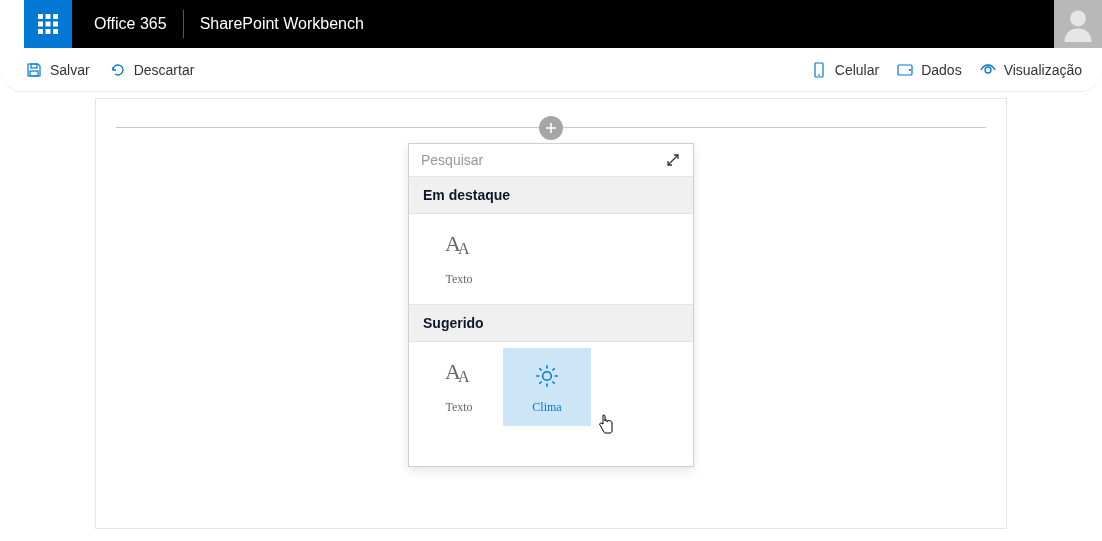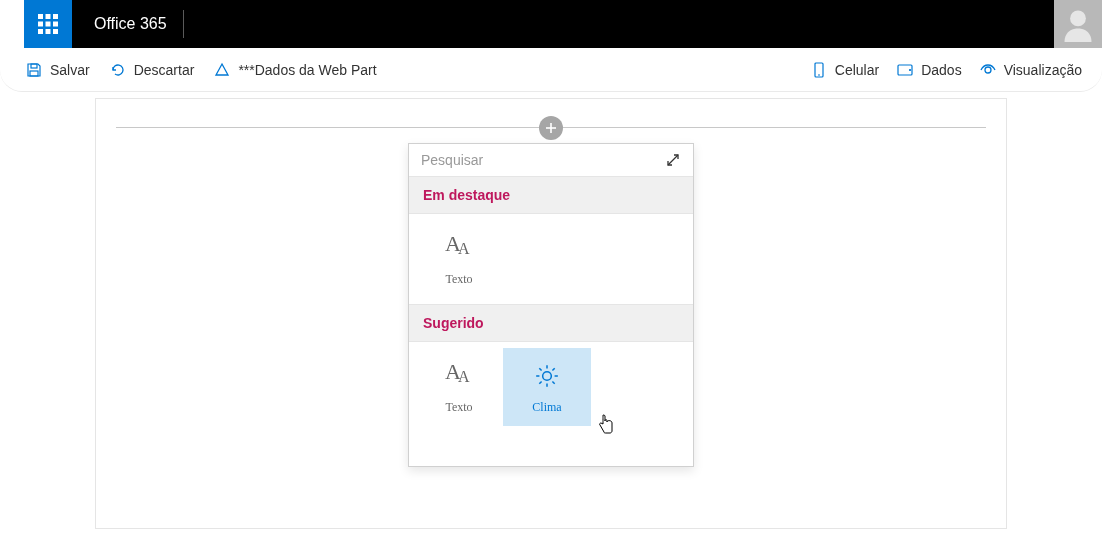--- a/index.html
+++ b/index.html
@@ -150,21 +150,21 @@
     }
     .tb-search input::placeholder { color: #999; }
     .tb-expand { width: 16px; height: 16px; cursor: pointer; }
     .tb-group-header {
       background: #f0f0f0;
       border-top: 1px solid #e5e5e5;
       border-bottom: 1px solid #e5e5e5;
       padding: 10px 14px;
       font-size: 14px;
       font-weight: 600;
-      color: #be185d;
+      color: #0f172a;
     }
     .tb-items {
       display: flex;
       padding: 6px;
       gap: 0px;
       flex-wrap: wrap;
     }
     .tb-item {
       width: 88px;
       height: 78px;
@@ -229,20 +229,21 @@
       <rect x="0" y="6" width="4" height="4"></rect>
         <rect x="6" y="6" width="4" height="4"></rect>
         <rect x="12" y="6" width="4" height="4"></rect>
       <rect x="0" y="12" width="4" height="4"></rect>
         <rect x="6" y="12" width="4" height="4"></rect>
         <rect x="12" y="12" width="4" height="4"></rect>
     </svg>
   </div>
   <div class="brand">Office 365</div>
   <div class="brand-divider"></div>
+  <div class="app-title">SharePoint Workbench</div>
   <div class="suite-right">
     <div class="avatar">
       <svg viewBox="0 0 32 32" fill="#e6e6e6">
         <circle cx="16" cy="11" r="7"></circle>
         <path d="M4 32 C4 22 12 20 16 20 C20 20 28 22 28 32 Z"></path>
       </svg>
     </div>
   </div>
 </div>
 
@@ -254,26 +255,20 @@
       <rect x="5" y="2" width="6" height="4"></rect>
     </svg>
     <span>Salvar</span>
   </div>
   <div class="cmd-item">
     <svg viewBox="0 0 16 16" fill="none" stroke="#0078d4" stroke-width="1.3">
       <path d="M3 8 A5 5 0 1 1 5 12"></path>
       <path d="M3 5 L3 8 L6 8"></path>
     </svg>
     <span>Descartar</span>
-  </div>
-  <div class="cmd-item">
-    <svg viewBox="0 0 16 16" fill="none" stroke="#0078d4" stroke-width="1.3">
-      <path d="M8 2 L14 13 L2 13 Z"></path>
-    </svg>
-    <span>***Dados da Web Part</span>
   </div>
 
   <div class="cmd-right">
     <div class="cmd-item">
       <svg viewBox="0 0 16 16" fill="none" stroke="#0078d4" stroke-width="1.2">
         <rect x="4" y="1" width="8" height="14" rx="1"></rect>
         <line x1="7" y1="13" x2="9" y2="13"></line>
       </svg>
       <span>Celular</span>
     </div>

